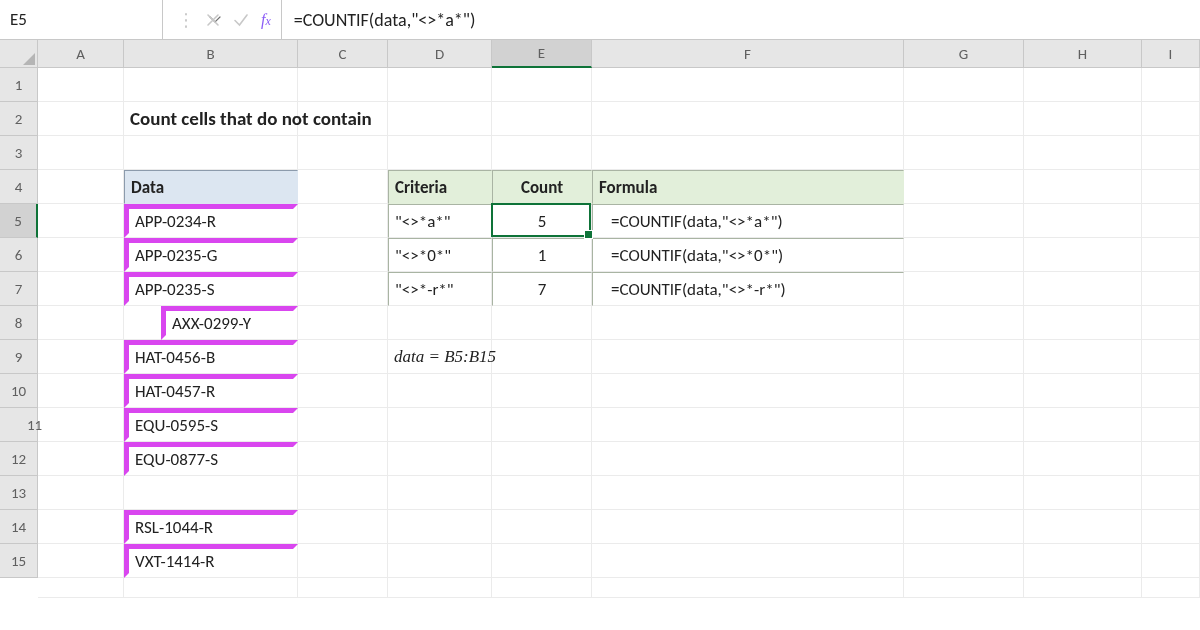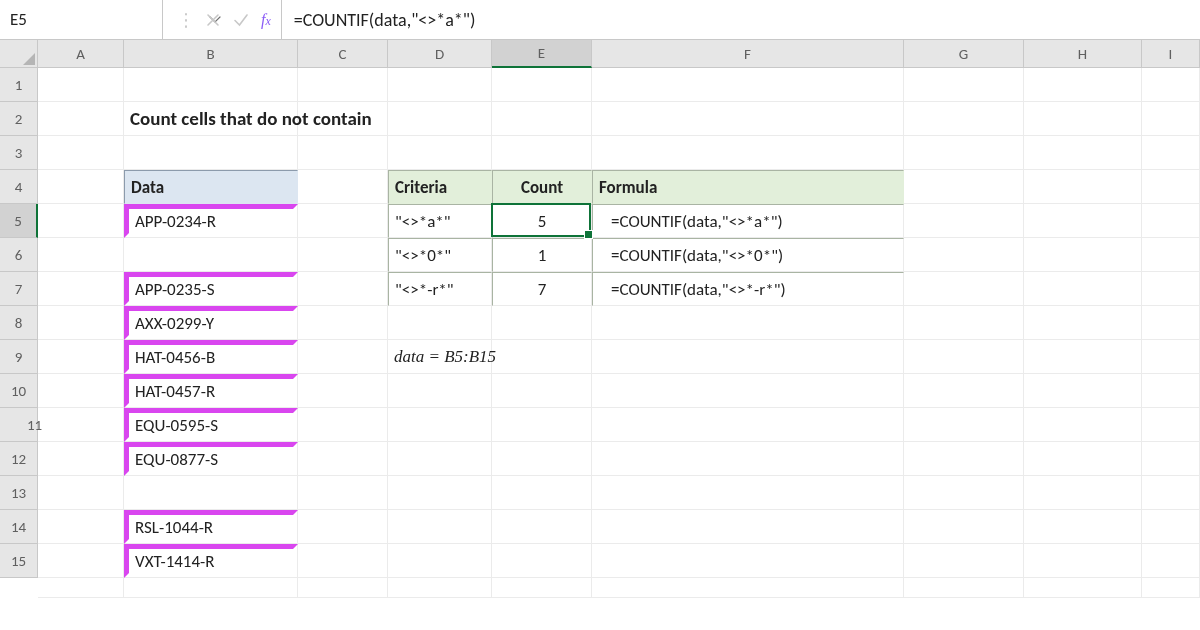--- a/index.html
+++ b/index.html
@@ -370,22 +370,23 @@
     <div class="cell" style="grid-area: 17 / 4;"></div>
     <div class="cell" style="grid-area: 17 / 5;"></div>
     <div class="cell" style="grid-area: 17 / 6;"></div>
     <div class="cell" style="grid-area: 17 / 7;"></div>
     <div class="cell" style="grid-area: 17 / 8;"></div>
     <div class="cell" style="grid-area: 17 / 9;"></div>
     <div class="cell" style="grid-area: 17 / 10;"></div>
     <div class="cell title noedge" style="grid-area: 3 / 3 / auto / span 3; z-index: 2;">Count cells that do not contain</div>
     <div class="cell bold tbl-blue-head noedge" style="grid-area: 5 / 3;">Data</div>
     <div class="cell tbl-blue-cell noedge" style="grid-area: 6 / 3;">APP-0234-R</div>
+    <div class="cell tbl-blue-cell noedge" style="grid-area: 7 / 3;">APP-0235-G</div>
     <div class="cell tbl-blue-cell noedge" style="grid-area: 8 / 3;">APP-0235-S</div>
-    <div class="cell tbl-blue-cell noedge" style="grid-area: 9 / 3;">AXX-0299-Y</div>
+    <div class="cell tbl-blue-cell noedge" style="grid-area: 9 / 3; margin-left: 37px;">AXX-0299-Y</div>
     <div class="cell tbl-blue-cell noedge" style="grid-area: 10 / 3;">HAT-0456-B</div>
     <div class="cell tbl-blue-cell noedge" style="grid-area: 11 / 3;">HAT-0457-R</div>
     <div class="cell tbl-blue-cell noedge" style="grid-area: 12 / 3;">EQU-0595-S</div>
     <div class="cell tbl-blue-cell noedge" style="grid-area: 13 / 3;">EQU-0877-S</div>
     <div class="cell tbl-blue-cell noedge" style="grid-area: 15 / 3;">RSL-1044-R</div>
     <div class="cell tbl-blue-cell noedge" style="grid-area: 16 / 3;">VXT-1414-R</div>
     <div class="cell bold tbl-green-head noedge" style="grid-area: 5 / 5;">Criteria</div>
     <div class="cell bold tbl-green-head noedge" style="grid-area: 5 / 7;">Formula</div>
     <div class="cell bold center tbl-green-head noedge" style="grid-area: 5 / 6;">Count</div>
     <div class="cell tbl-green-cell noedge" style="grid-area: 6 / 5;">"&lt;&gt;*a*"</div>

